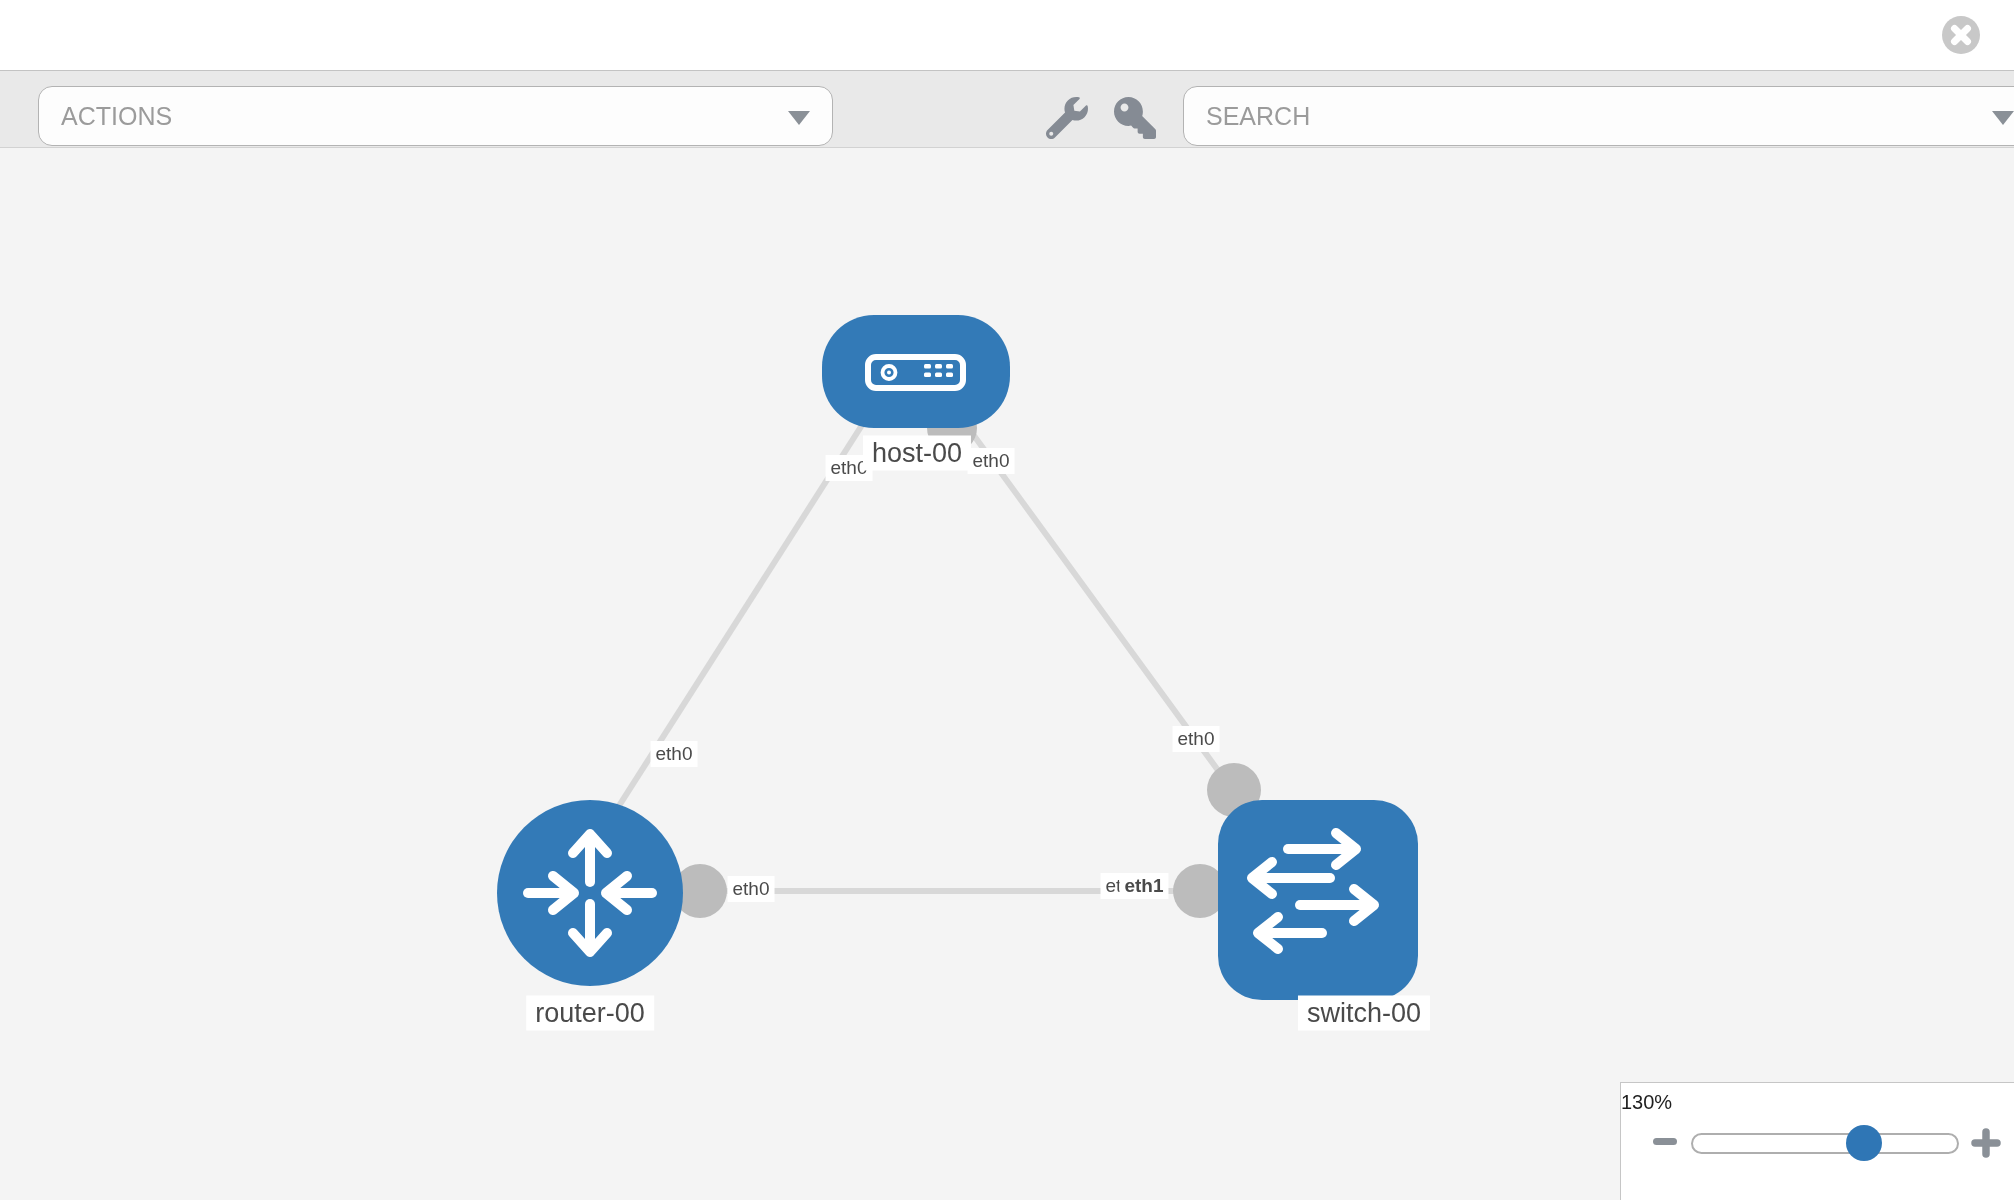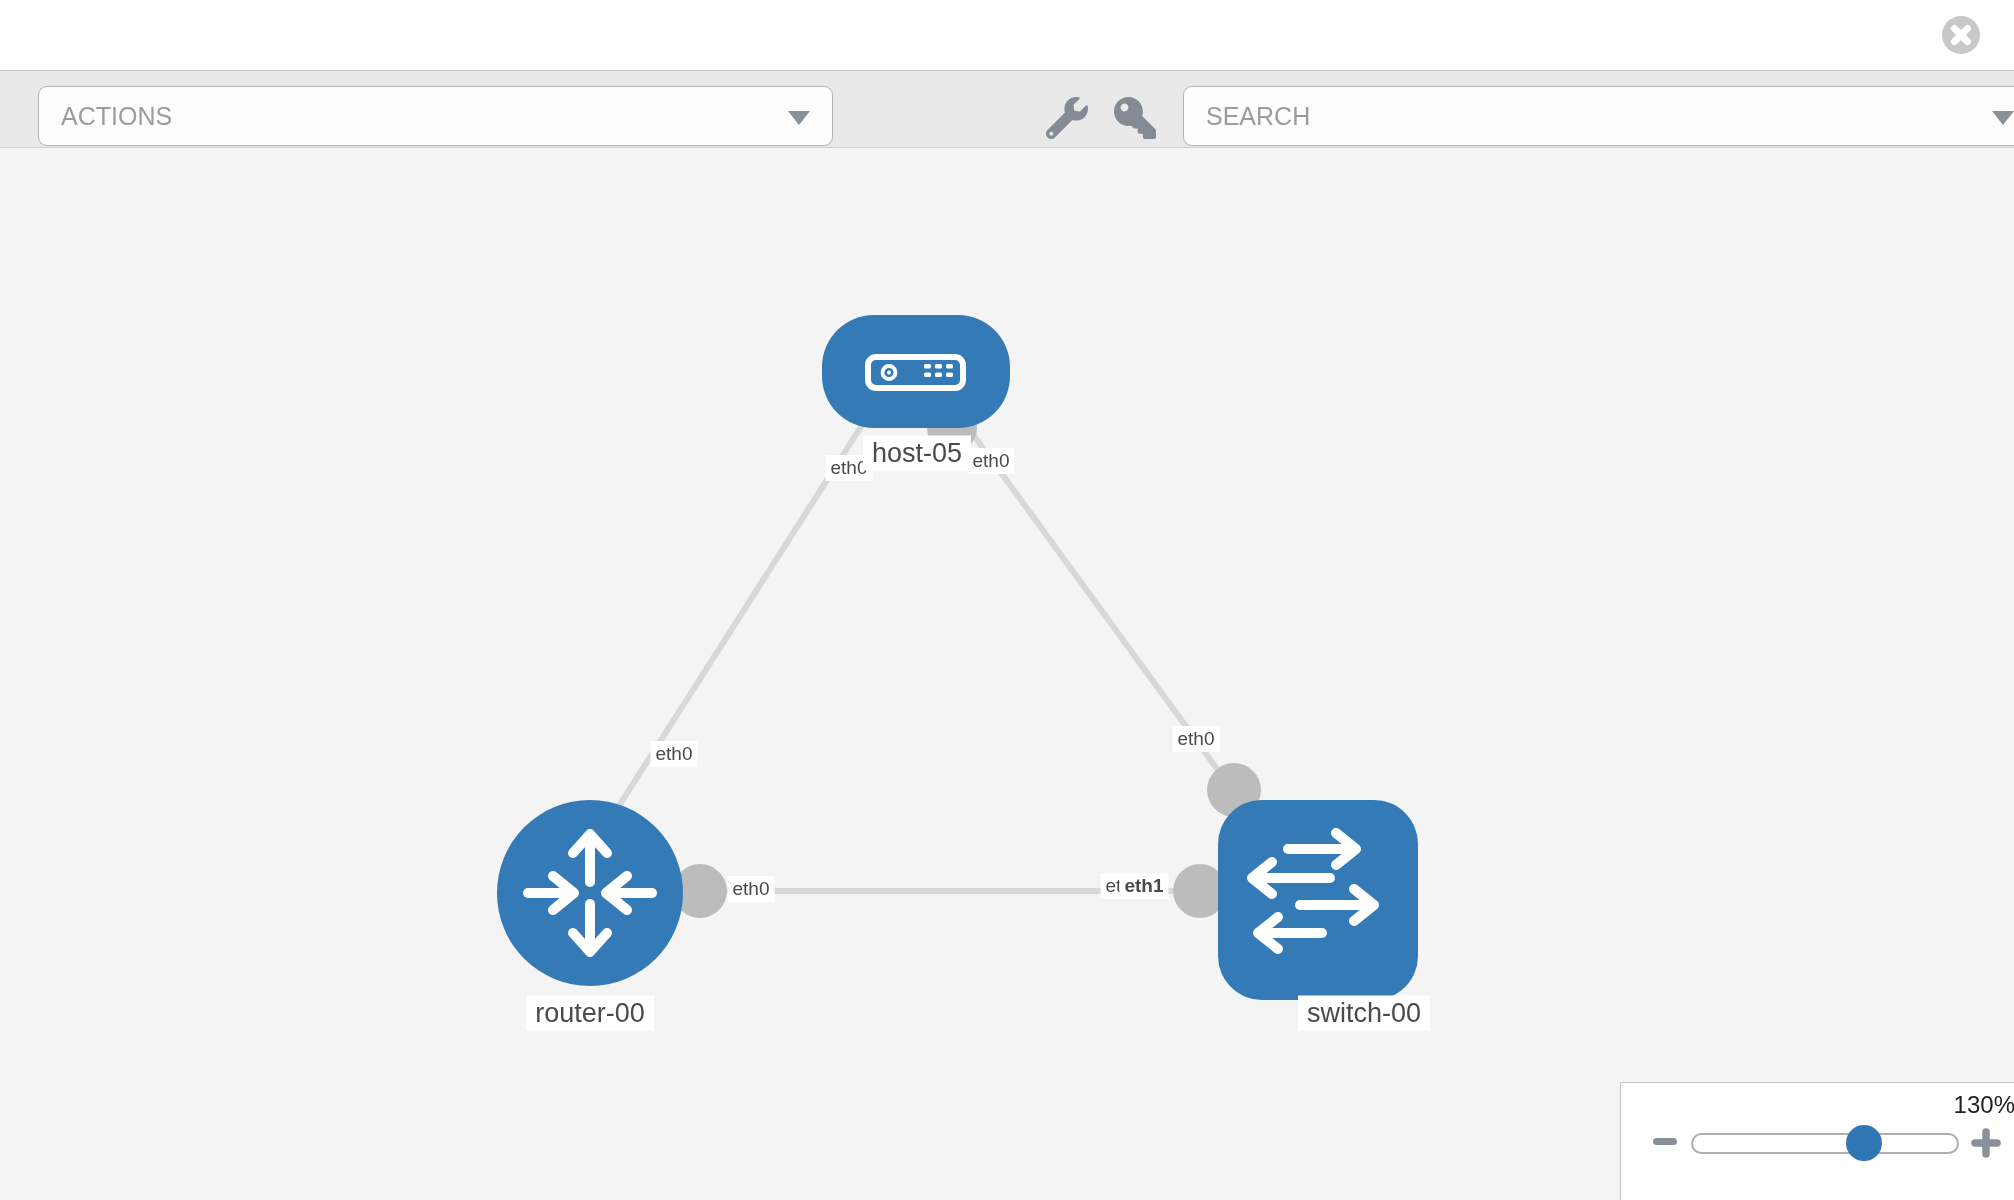--- a/index.html
+++ b/index.html
@@ -28,21 +28,21 @@
   .close-btn svg { position:absolute; left:0; top:0; }
 
   
   .toolbar {
     position:absolute; left:0; top:70px; width:2014px; height:78px;
     background:#e9e9e9; border-top:1px solid #c3c3c3; border-bottom:1px solid #d2d2d2;
     z-index:20;
   }
   .combo {
     position:absolute; top:15px; height:60px; background:#fdfdfd;
-    border:1px solid #b3b3b3; border-radius:9px;
+    border:1px solid #b3b3b3; border-radius:14px;
   }
   .combo-actions { left:38px; width:795px; }
   .combo-search  { left:1183px; width:854px; }
   .combo-text {
     display:block; width:100%; height:58px; line-height:58px; padding-left:22px;
     font-size:25px; color:#9b9b9b; background:transparent; border:none; outline:none;
     font-family:"Liberation Sans", sans-serif;
   }
   input.combo-text::placeholder { color:#9b9b9b; opacity:1; }
   .caret {
@@ -82,22 +82,22 @@
   .lab-router-name  { left:590px;  top:1013px; }
   .lab-switch-name  { left:1364px; top:1013px; }
 
   
   .zoom-panel {
     position:absolute; left:1620px; top:1082px; width:394px; height:118px;
     background:#ffffff; border-left:1px solid #c6c6c6; border-top:1px solid #c6c6c6;
     z-index:30;
   }
   .zoom-level {
-    position:absolute; left:0; top:8px; width:394px; text-align:right;
-    font-size:24px; color:#1f1f1f;
+    position:absolute; left:0; top:8px; width:394px; text-align:left;
+    font-size:20px; color:#1f1f1f;
   }
   .zoom-minus { position:absolute; left:24px; top:44px; width:40px; height:30px; cursor:pointer; }
   .zoom-minus .bar { position:absolute; left:8px; top:11px; width:24px; height:7px; border-radius:3.5px; background:#8a9097; }
   .zoom-plus { position:absolute; left:347px; top:44px; width:36px; height:32px; cursor:pointer; }
   .zoom-track {
     position:absolute; left:70px; top:50px; width:268px; height:21px;
     background:#ffffff; border:2px solid #aeaeae; border-radius:12px; cursor:pointer;
   }
   .zoom-thumb {
     position:absolute; left:225px; top:42px; width:36px; height:36px;
@@ -163,21 +163,21 @@
         <line x1="82" y1="105" x2="148" y2="105"></line>
         <polyline points="136,89 156,105 136,121"></polyline>
         <line x1="104" y1="133" x2="48" y2="133"></line>
         <polyline points="60,117 40,133 60,149"></polyline>
       </g>
     </svg>
   </div>
 
   <span class="iface lab-host-eth-l">eth0</span>
   <span class="iface lab-host-eth-r">eth0</span>
-  <span class="node-label lab-host-name">host-05</span>
+  <span class="node-label lab-host-name">host-00</span>
 
   <span class="iface lab-mid-left">eth0</span>
   <span class="iface lab-mid-right">eth0</span>
 
   <span class="iface lab-router-h">eth0</span>
   <span class="iface lab-switch-under">eth0</span>
   <span class="iface iface-over lab-switch-over">eth1</span>
 
   <span class="node-label lab-router-name">router-00</span>
   <span class="node-label lab-switch-name">switch-00</span>

